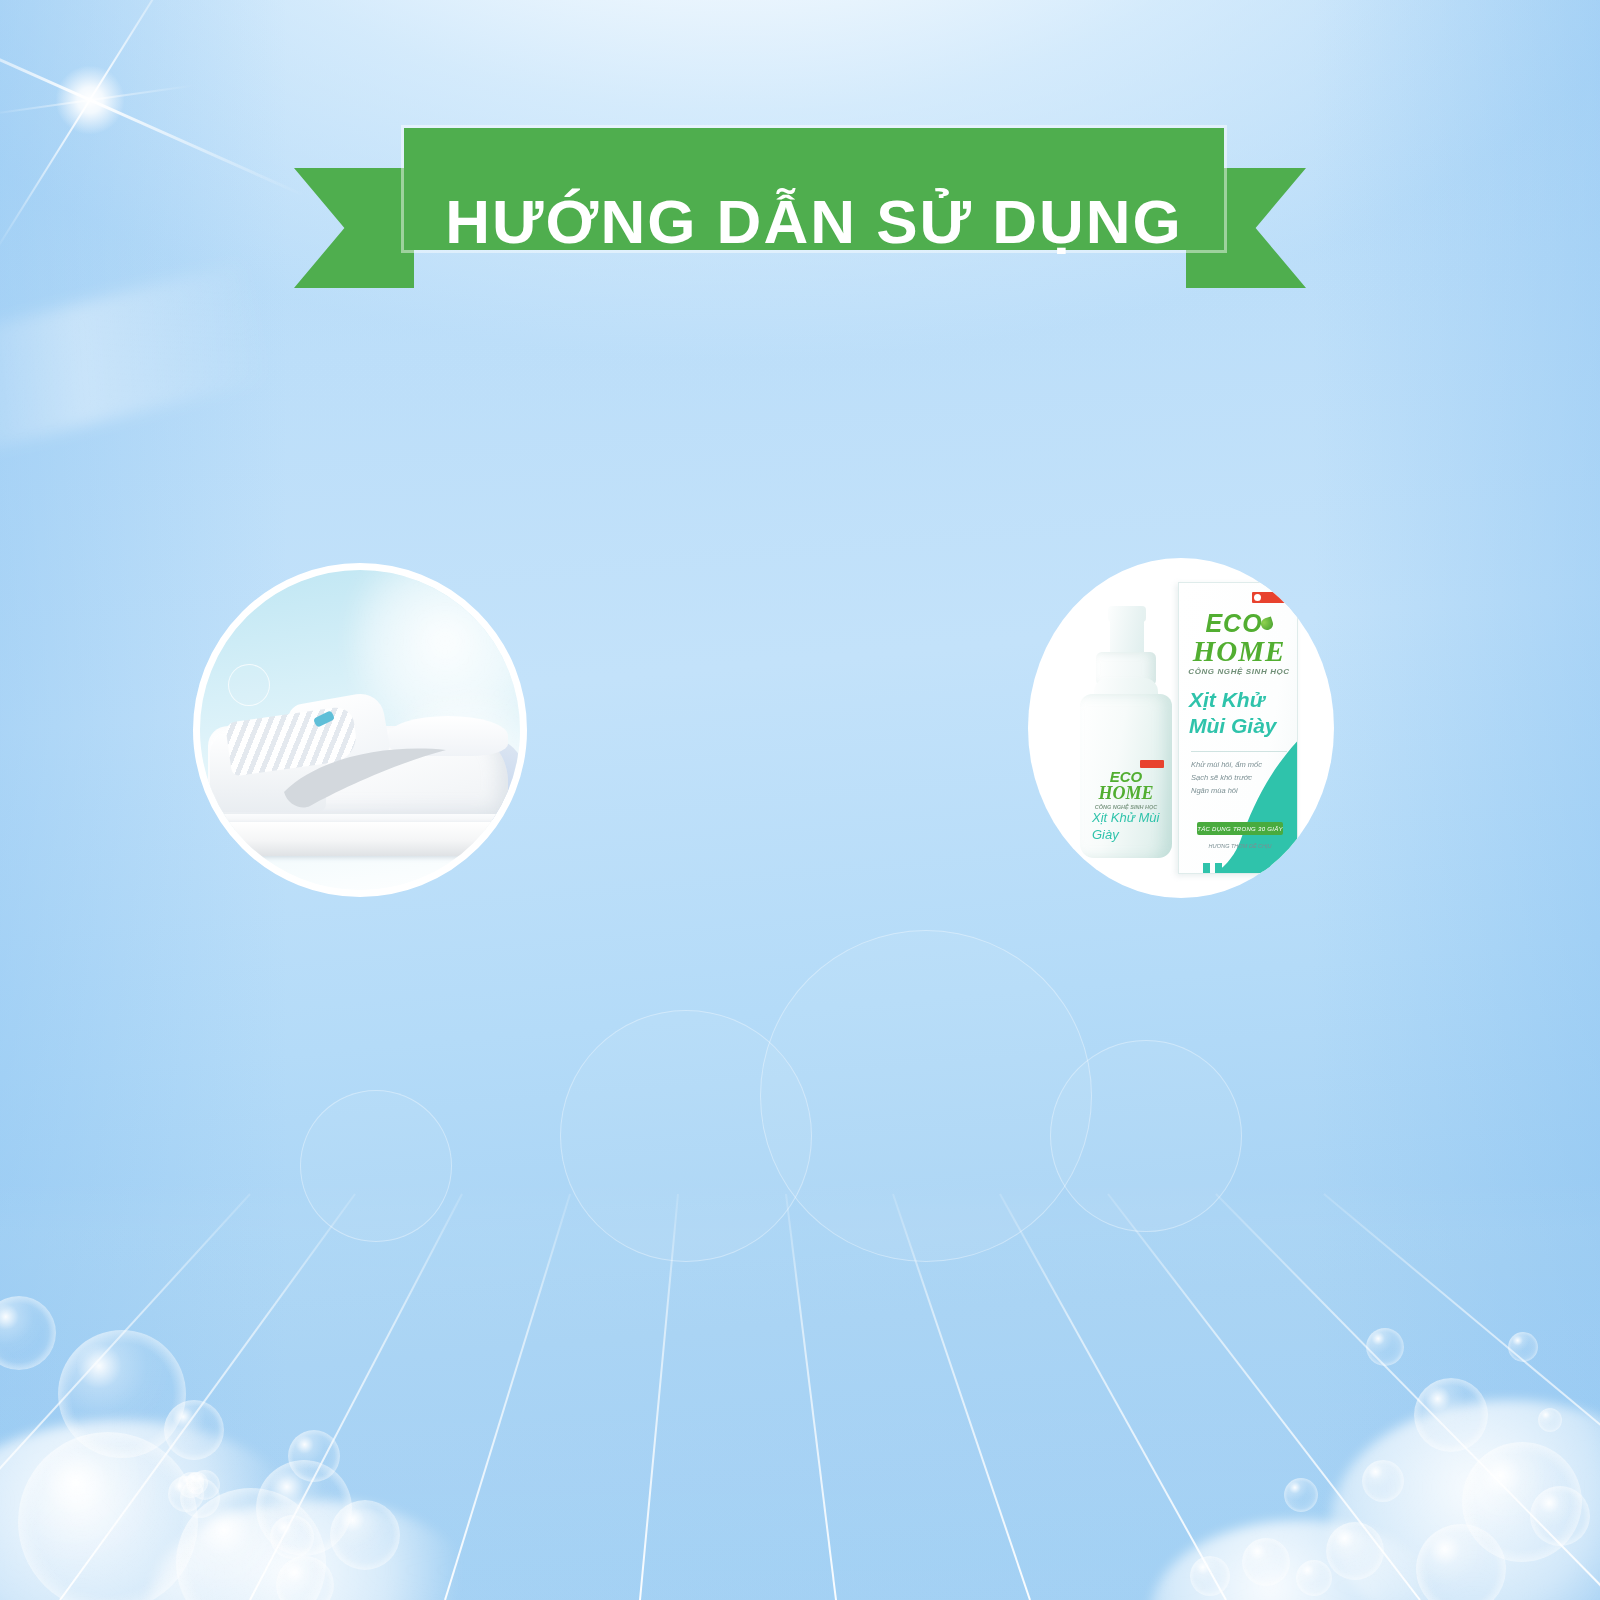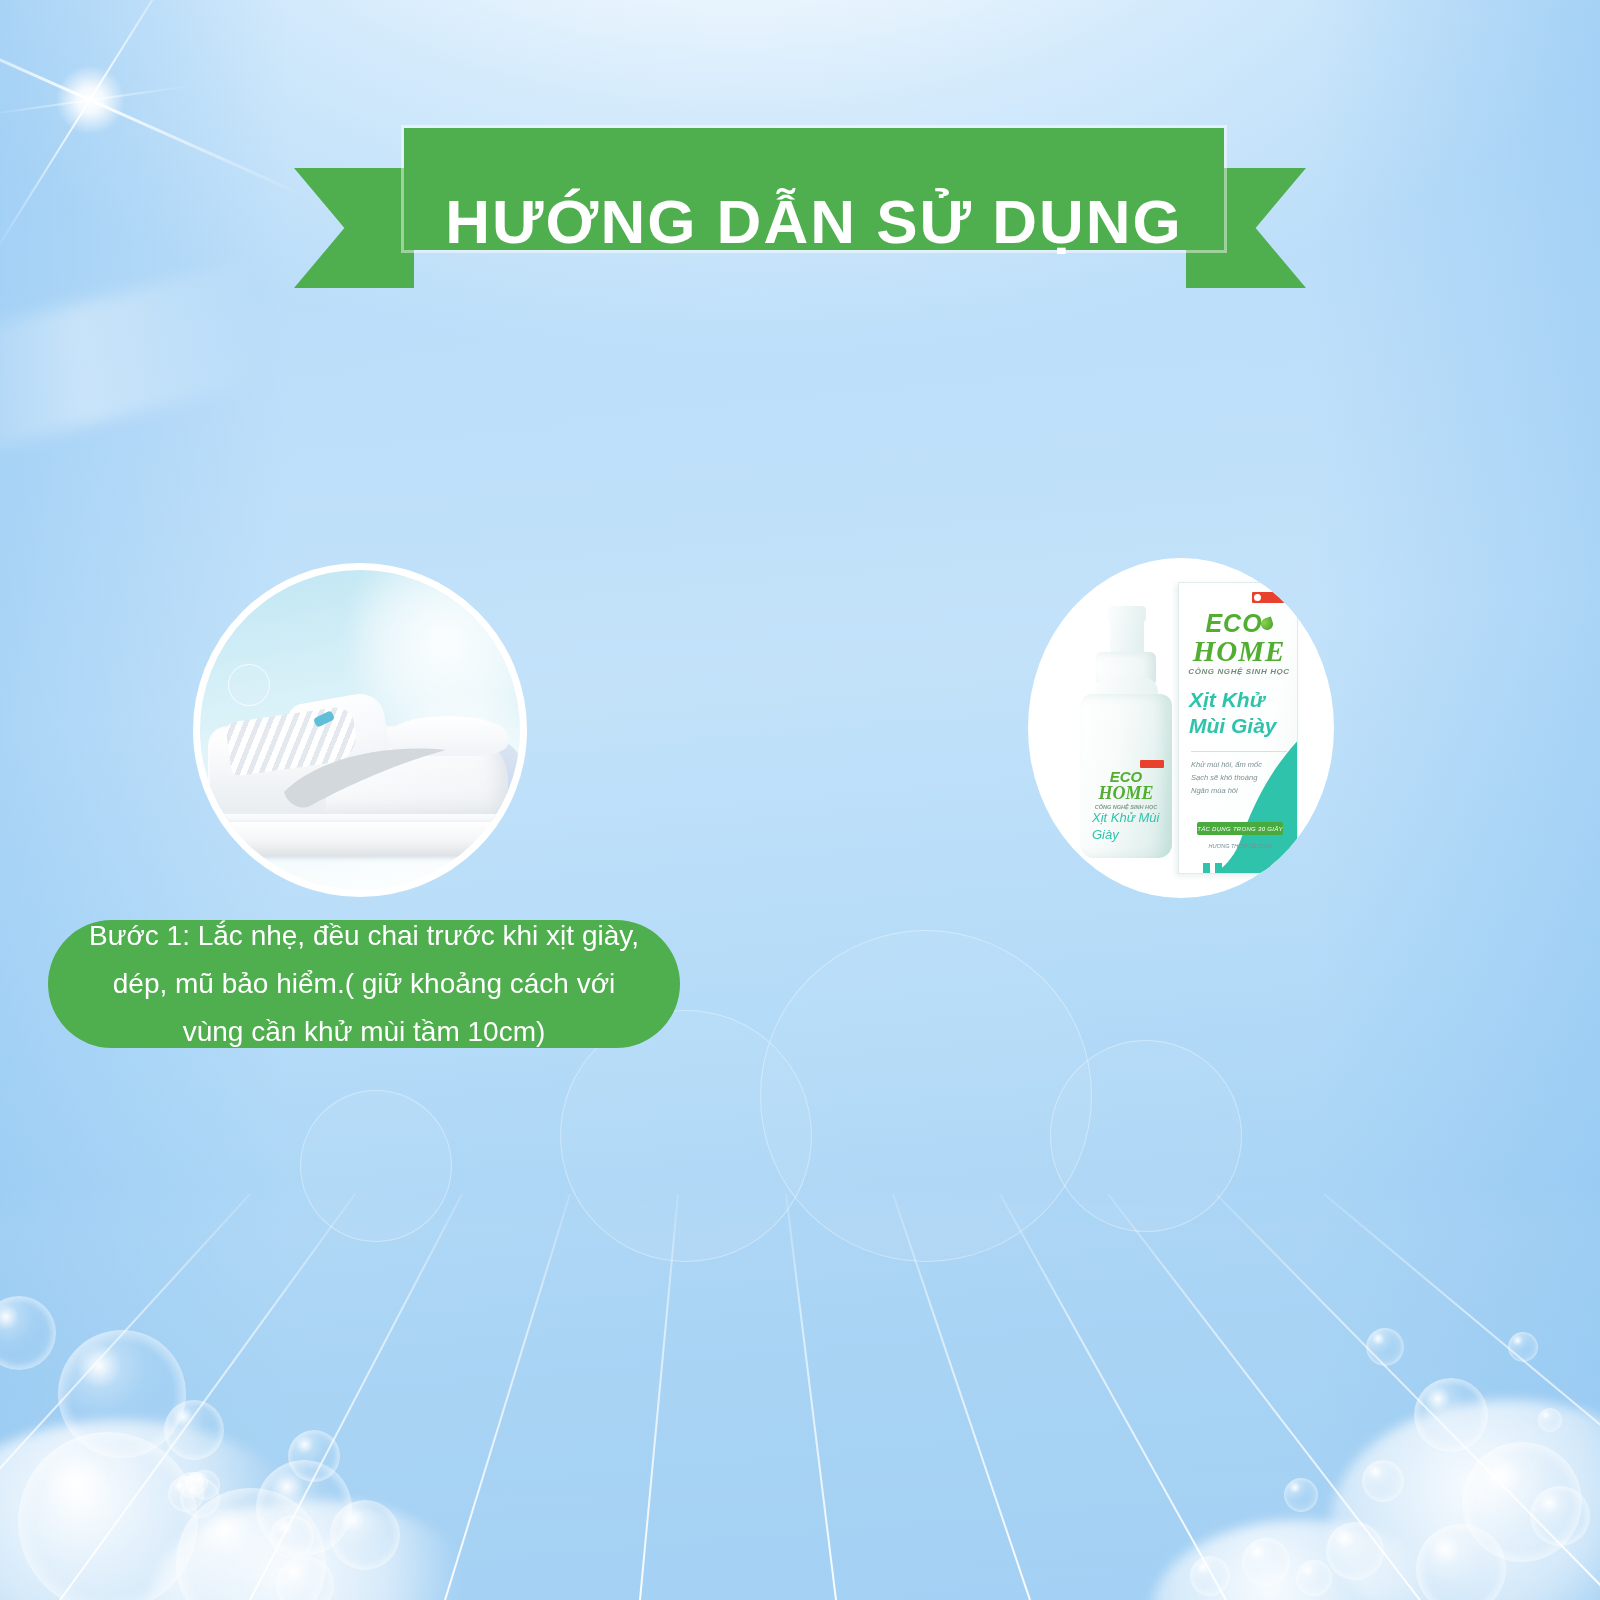--- a/index.html
+++ b/index.html
@@ -362,21 +362,21 @@
             <i></i>
           </div>
         <div class="eco">
           <span>ECO</span><span class="leaf"></span>
         </div>
         <div class="home">HOME</div>
         <div class="cnsh">CÔNG NGHỆ SINH HỌC</div>
         <div class="xit">Xịt Khử Mùi Giày</div>
         <div class="hr"></div>
         <div class="desc" style="white-space:pre-line;">Khử mùi hôi, ẩm mốc
-Sạch sẽ khô thoáng
+Sạch sẽ khô trước
 Ngăn mùa hôi</div>
         <div class="wave"></div>
         <div class="zig"></div>
         <div class="gbadge">TÁC DỤNG TRONG 30 GIÂY</div>
         <div class="gsub">HƯƠNG THƠM DỄ CHỊU</div>
       </div>
 
       <div class="bottle">
         <div class="cap"></div>
         <div class="nozzle"></div>
@@ -386,15 +386,14 @@
         <div class="bred"></div>
         <div class="beco">ECO</div>
         <div class="bhome">HOME</div>
         <div class="bcn">CÔNG NGHỆ SINH HỌC</div>
         <div class="bxit">Xịt Khử Mùi Giày</div>
       </div>
 
     </div>
   </div>
 
-  <div class="pill p1">Bước 1: Lắc nhẹ, đều chai trước khi xịt giày, dép, mũ bảo hiểm.( giữ khoảng cách với vùng cần khử mùi tầm 10cm)</div>
 
 </div>
 
 </body></html>

